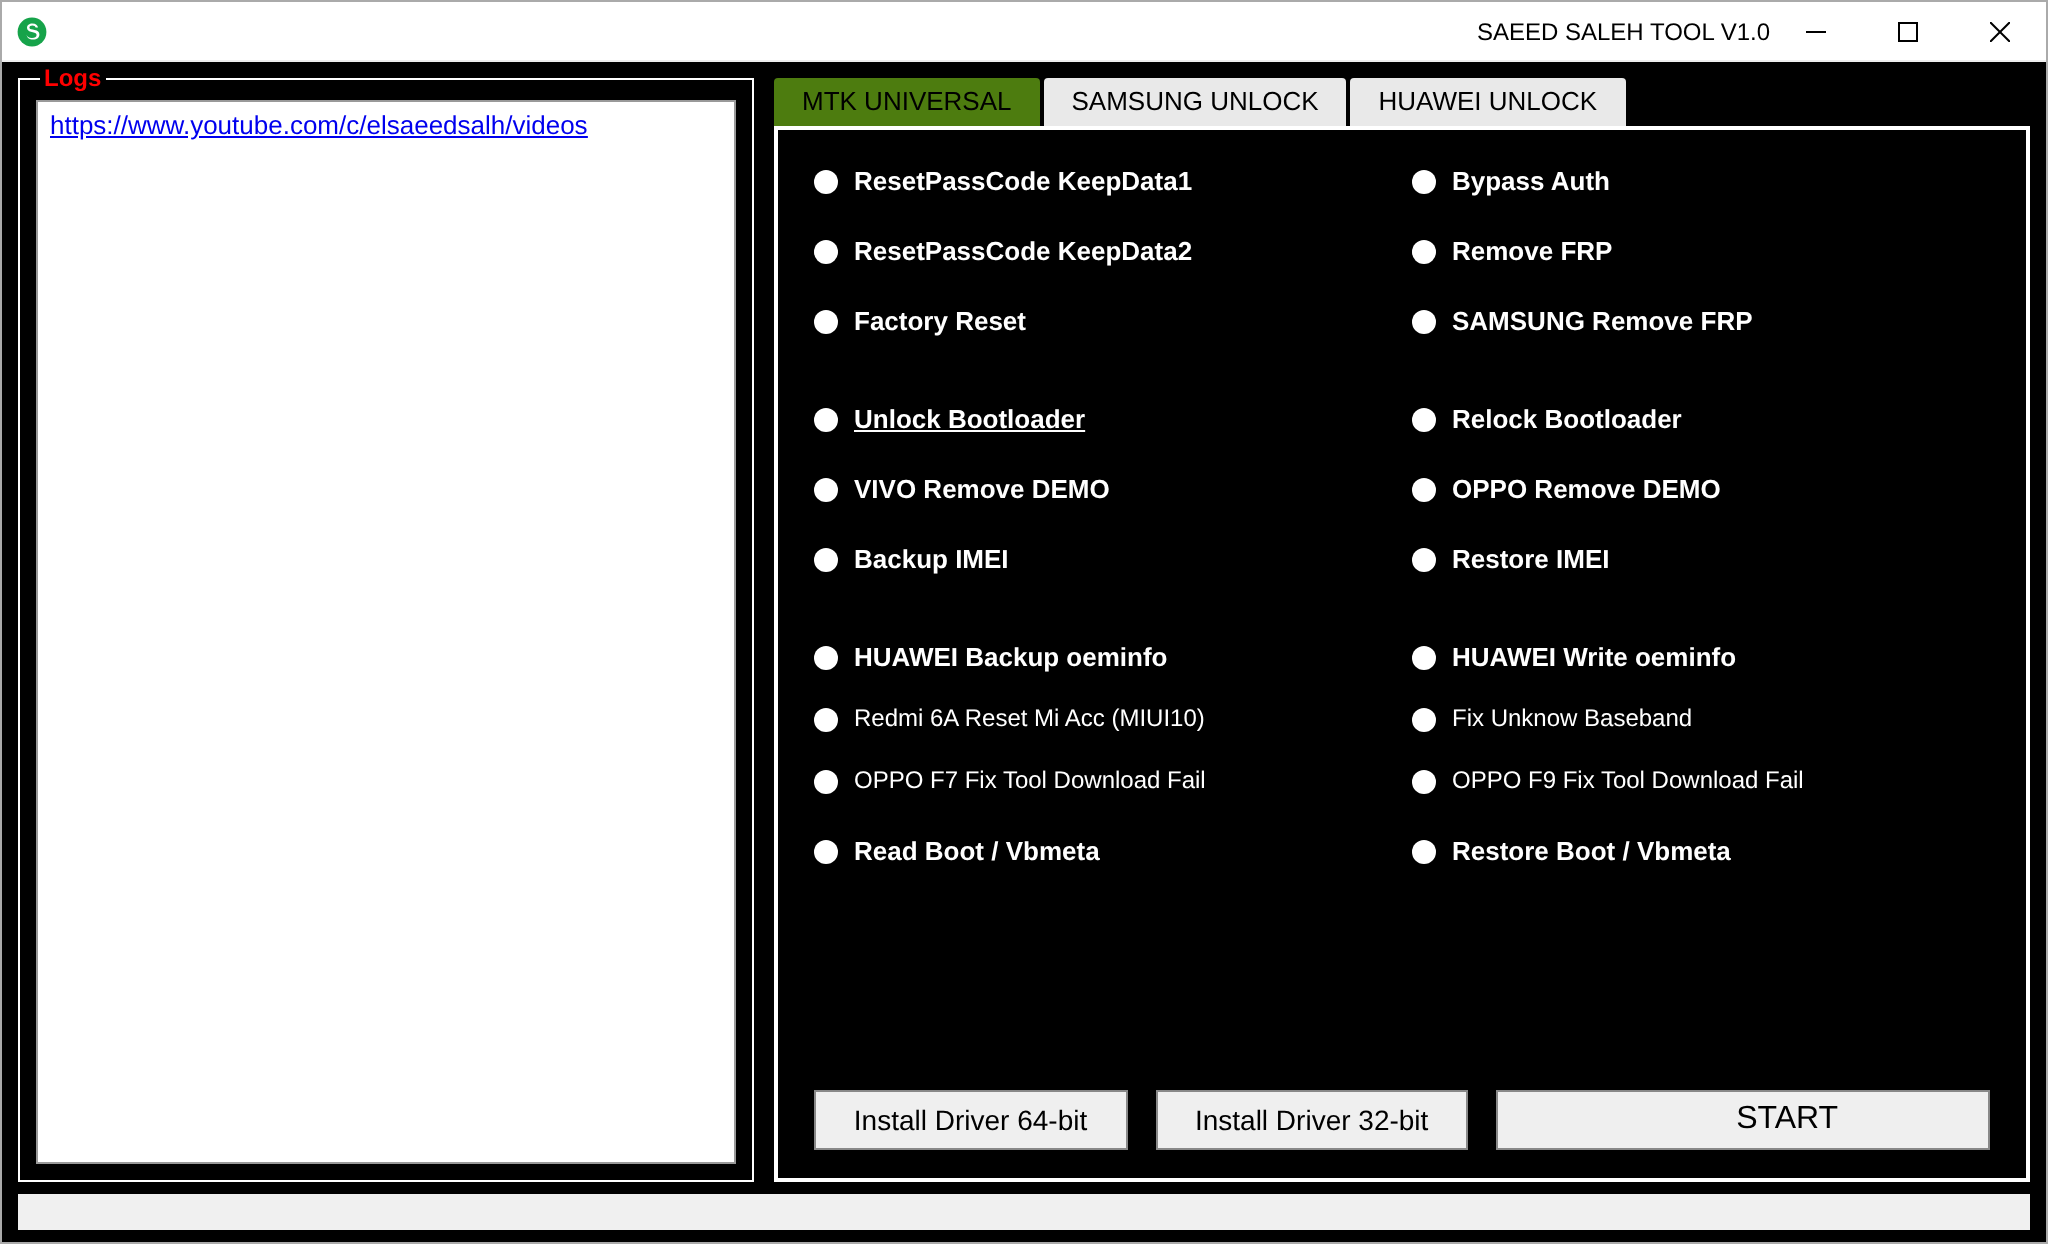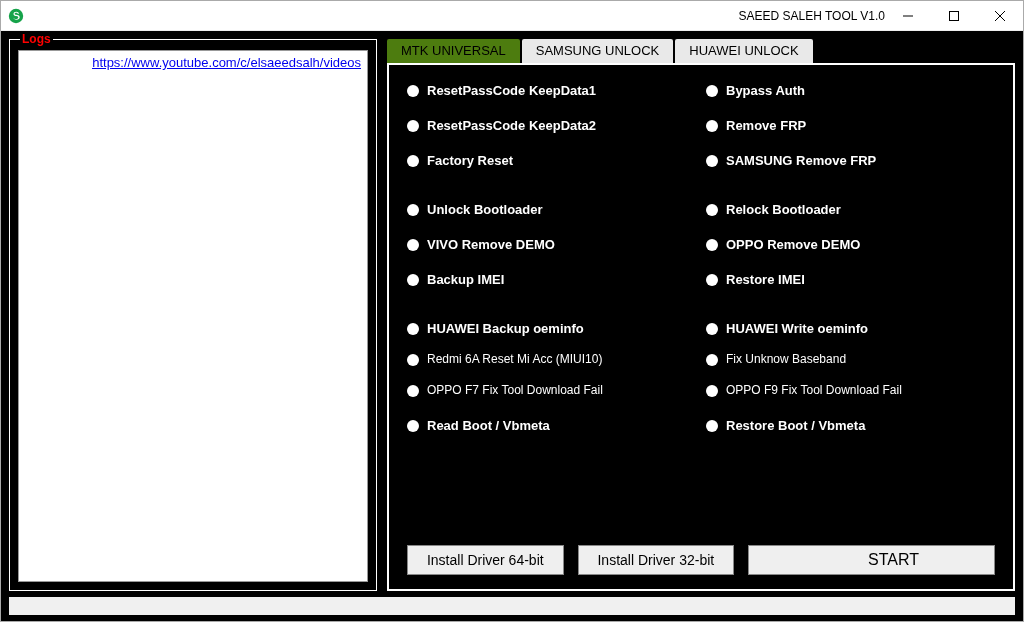--- a/index.html
+++ b/index.html
@@ -9,21 +9,21 @@
   .titlebar .icon { width: 18px; height: 18px; margin: 0 6px 0 6px; display: flex; align-items: center; justify-content: center; }
   .titlebar .icon svg { width: 16px; height: 16px; }
   .titlebar .title { flex: 1; font-size: 12px; color: #000; }
   .winbtns { display: flex; height: 100%; }
   .winbtn { width: 46px; height: 100%; display: flex; align-items: center; justify-content: center; font-size: 12px; cursor: pointer; }
   .client { flex: 1; background: #000; position: relative; display: flex; flex-direction: column; }
   .main-row { flex: 1; display: flex; padding: 8px 8px 0 8px; gap: 10px; }
   
   .logs-wrap { width: 368px; border: 1px solid #fff; position: relative; padding: 10px 8px 8px 8px; display: flex; }
   .logs-label { position: absolute; top: -8px; left: 10px; background: #000; padding: 0 2px; font-size: 12px; font-weight: bold; color: #ff0000; }
-  .logs-box { flex: 1; background: #fff; border: 1px solid #999; padding: 4px 6px; font-size: 13px; color: #0000ee; text-decoration: underline; overflow: auto; text-align: right; }
+  .logs-box { flex: 1; background: #fff; border: 1px solid #999; padding: 4px 6px; font-size: 13px; color: #0000ee; text-decoration: underline; overflow: auto; }
   
   .right { flex: 1; display: flex; flex-direction: column; }
   .tabs-strip { height: 24px; display: flex; gap: 2px; }
   .tab { background: #e9e9e9; color: #000; font-size: 13px; padding: 3px 14px; border-top-left-radius: 2px; border-top-right-radius: 2px; cursor: pointer; line-height: 18px; }
   .tab.active { background: #4d7c0f; font-weight: normal; }
   .tab-body-border { flex: 1; border: 2px solid #fff; border-top: 2px solid #fff; background: #000; padding: 18px 18px 14px 18px; display: flex; flex-direction: column; }
   .options-grid { flex: 1; display: grid; grid-template-columns: 1fr 1fr; grid-auto-rows: min-content; column-gap: 10px; row-gap: 20px; align-content: start; }
   .opt { display: flex; align-items: center; gap: 8px; color: #fff; font-size: 13px; font-weight: bold; cursor: pointer; line-height: 15px; }
   .opt .dot { width: 12px; height: 12px; border-radius: 50%; background: #fff; flex: 0 0 12px; }
   .opt.small { font-size: 12px; font-weight: normal; }
@@ -102,21 +102,21 @@
                 <span>Remove FRP</span>
               </div>
               <div class="opt" style="margin-top: 0px;">
                 <span class="dot"></span>
                 <span>Factory Reset</span>
               </div>
               <div class="opt" style="margin-top: 0px;">
                 <span class="dot"></span>
                 <span>SAMSUNG Remove FRP</span>
               </div>
-              <div class="opt" style="margin-top: 14px;">
+              <div class="opt" style="margin-top: 14px; text-decoration: underline;">
                 <span class="dot"></span>
                 <span>Unlock Bootloader</span>
               </div>
               <div class="opt" style="margin-top: 14px;">
                 <span class="dot"></span>
                 <span>Relock Bootloader</span>
               </div>
               <div class="opt" style="margin-top: 0px;">
                 <span class="dot"></span>
                 <span>VIVO Remove DEMO</span>

